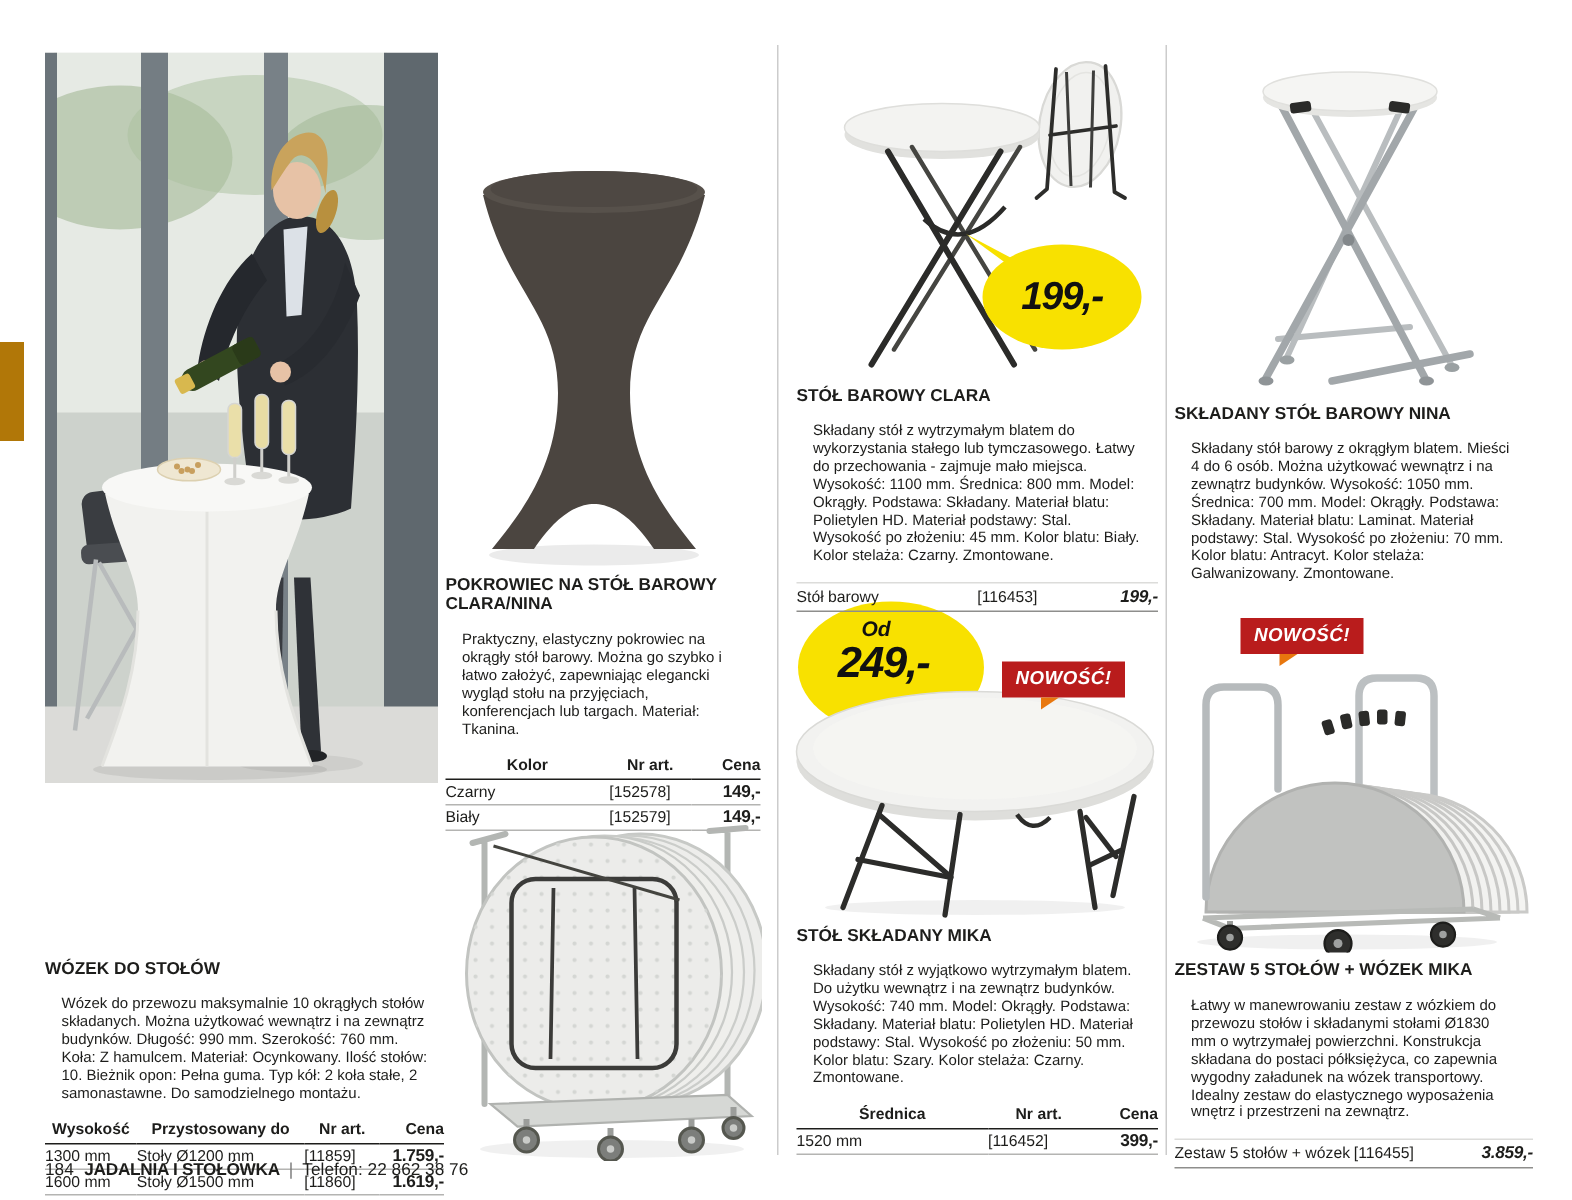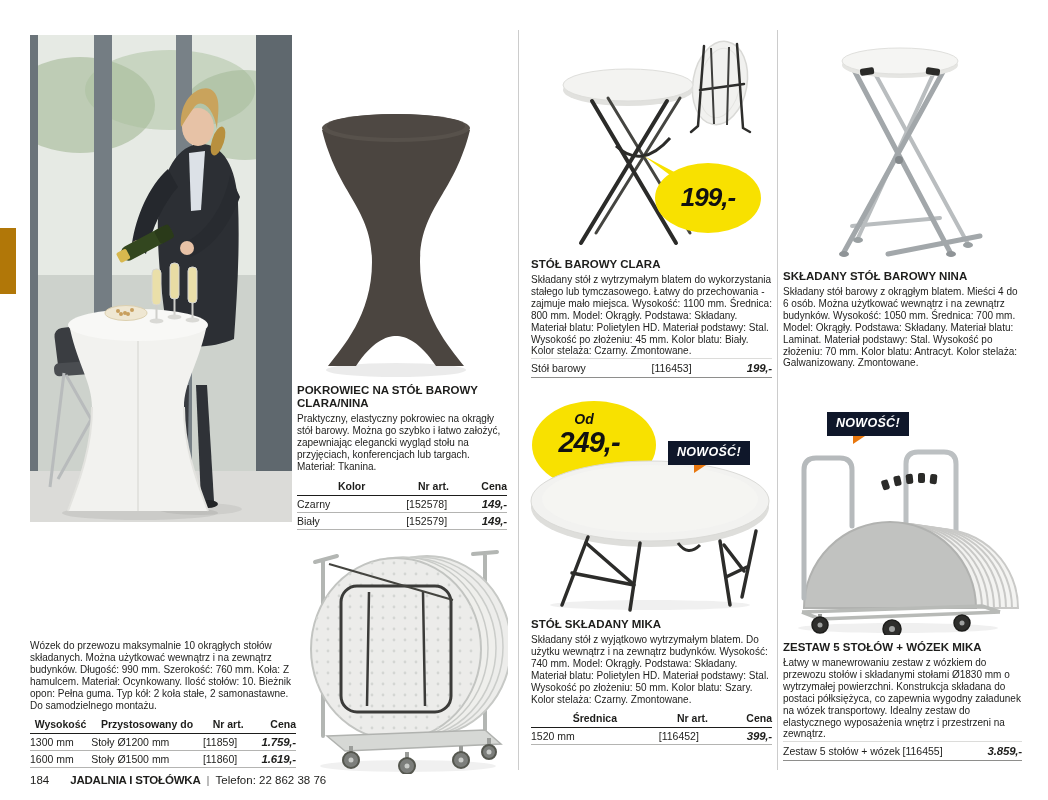--- a/index.html
+++ b/index.html
@@ -1,46 +1,46 @@
 <!DOCTYPE html>
 <html><head>
 <meta charset="utf-8">
 <style>
   html,body{margin:0;padding:0}
   body{width:1048px;height:800px;position:relative;background:#fff;
        font-family:"Liberation Sans",sans-serif;color:#1d1d1b;overflow:hidden}
   .abs{position:absolute}
   .photo svg{display:block}
   .sec-title{font-weight:bold;font-size:11.5px;line-height:13px;margin:0 0 3px}
-  .desc{font-size:10px;line-height:11.9px;margin:0}
+  .desc{font-size:10px;line-height:11.9px;margin:11px}
   .art-row{display:flex;align-items:baseline;border-top:1px solid #dcdcda;border-bottom:1px solid #8e8e8c;
            padding:3px 0;margin-top:1px;font-size:10.5px}
   .art-row .lbl{width:50%}
   .art-row .art{flex:1}
   .art-row .price{text-align:right;font-weight:bold;font-style:italic;font-size:11.5px;letter-spacing:-0.2px}
   table.tbl{width:100%;border-collapse:collapse;margin-top:6px;font-size:10.5px}
   .tbl th{text-align:center;font-weight:bold;font-size:10.5px;border-bottom:1.5px solid #1d1d1b;padding:1px 0 3px}
   .tbl td{border-bottom:1px solid #b4b4b2;padding:2px 0}
   .tbl th.num-r{text-align:right;font-style:normal}
-  .tbl td.num-r{text-align:right;font-weight:bold;font-style:italic;font-size:11.5px;letter-spacing:-0.2px}
+  .tbl td.num-r{text-align:right;font-weight:bold;font-size:11.5px;letter-spacing:-0.2px}
   .vdiv{position:absolute;width:1px;background:#ccc}
   .left-tab{position:absolute;left:0;top:228px;width:16px;height:66px;background:#b17708}
   .bubble{position:absolute}
   .bubble svg{position:absolute;inset:0}
   .bubble .btxt{position:absolute;font-weight:bold;font-style:italic;color:#111;text-align:center;letter-spacing:-1px}
   .bubble-clara .btxt{left:16px;right:4px;top:32px;font-size:26px}
   .bubble-mika .od{position:absolute;left:0;right:24px;top:11px;font-size:14px;font-weight:bold;font-style:italic;text-align:center;color:#111}
   .bubble-mika .btxt{left:0;right:14px;top:26px;font-size:29px}
-  .new-tag{position:absolute;background:#0f172a;color:#fff;font-style:italic;font-weight:bold;
+  .new-tag{position:absolute;background:#b91c1c;color:#fff;font-style:italic;font-weight:bold;
            font-size:12.5px;line-height:15px;padding:4px 9px 5px;letter-spacing:.3px;z-index:5}
   .new-tag::after{content:"";position:absolute;bottom:-8px;left:26px;width:0;height:0;
                   border-style:solid;border-width:8px 12px 0 0;
                   border-color:#e8770e transparent transparent transparent}
   .footer{position:absolute;left:30px;top:774px;font-size:11.5px;color:#1d1d1b}
-  .footer .pg{margin-right:21px}
+  .footer .pg{margin-right:7px}
   .footer .sec{font-weight:bold;letter-spacing:-0.2px}
   .footer .sep{color:#777;margin:0 6px}
 </style>
 </head>
 <body>
 
 <div class="left-tab"></div>
 <div class="vdiv" style="left:518px;top:30px;height:740px"></div>
 <div class="vdiv" style="left:777px;top:30px;height:740px"></div>
 
@@ -321,20 +321,21 @@
       <tr>
         <td>Biały</td>
         <td>[152579]</td>
         <td class="num-r">149,-</td>
       </tr>
     </tbody>
   </table>
 </section>
 
 <section class="abs" style="left:30px;top:640px;width:266px">
+  <h3 class="sec-title">WÓZEK DO STOŁÓW</h3>
   <p class="desc">Wózek do przewozu maksymalnie 10 okrągłych stołów składanych. Można użytkować wewnątrz i na zewnątrz budynków. Długość: 990 mm. Szerokość: 760 mm. Koła: Z hamulcem. Materiał: Ocynkowany. Ilość stołów: 10. Bieżnik opon: Pełna guma. Typ kół: 2 koła stałe, 2 samonastawne. Do samodzielnego montażu.</p>
   <table class="tbl">
     <colgroup>
         <col style="width:23%">
         <col style="width:42%">
         <col style="width:19%">
         <col style="width:16%">
       </colgroup>
     <thead>
         <tr>

